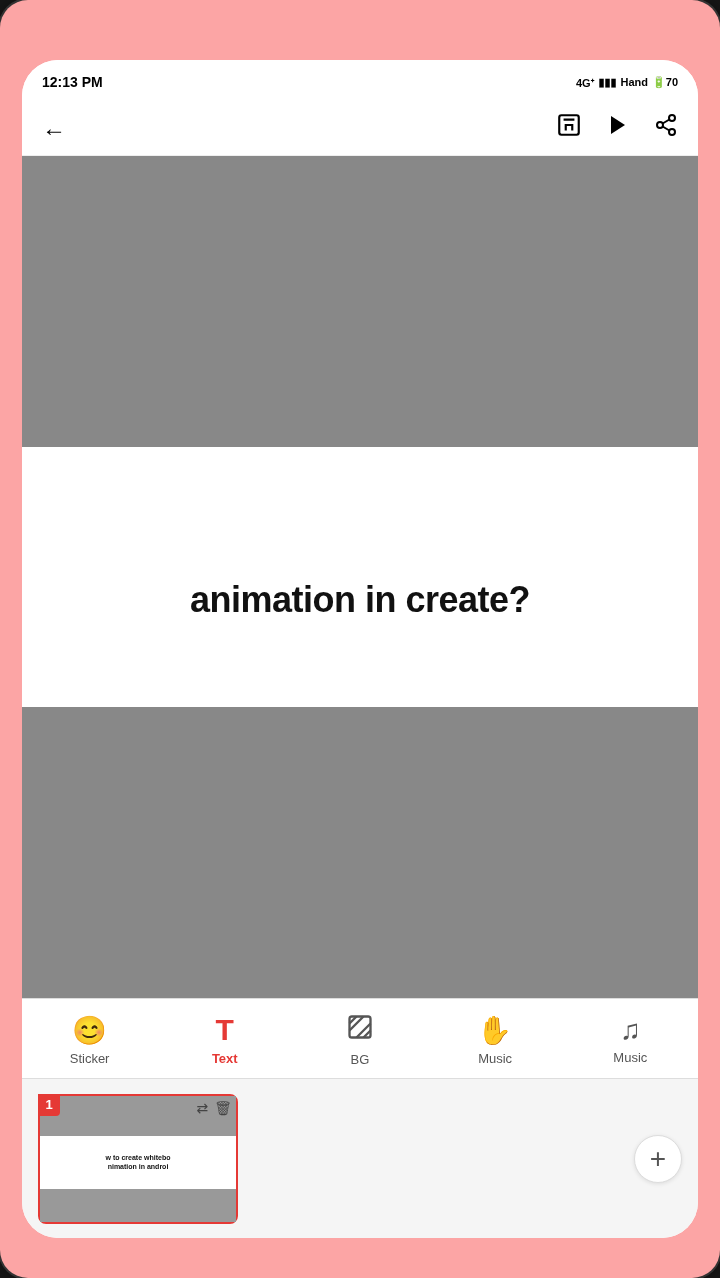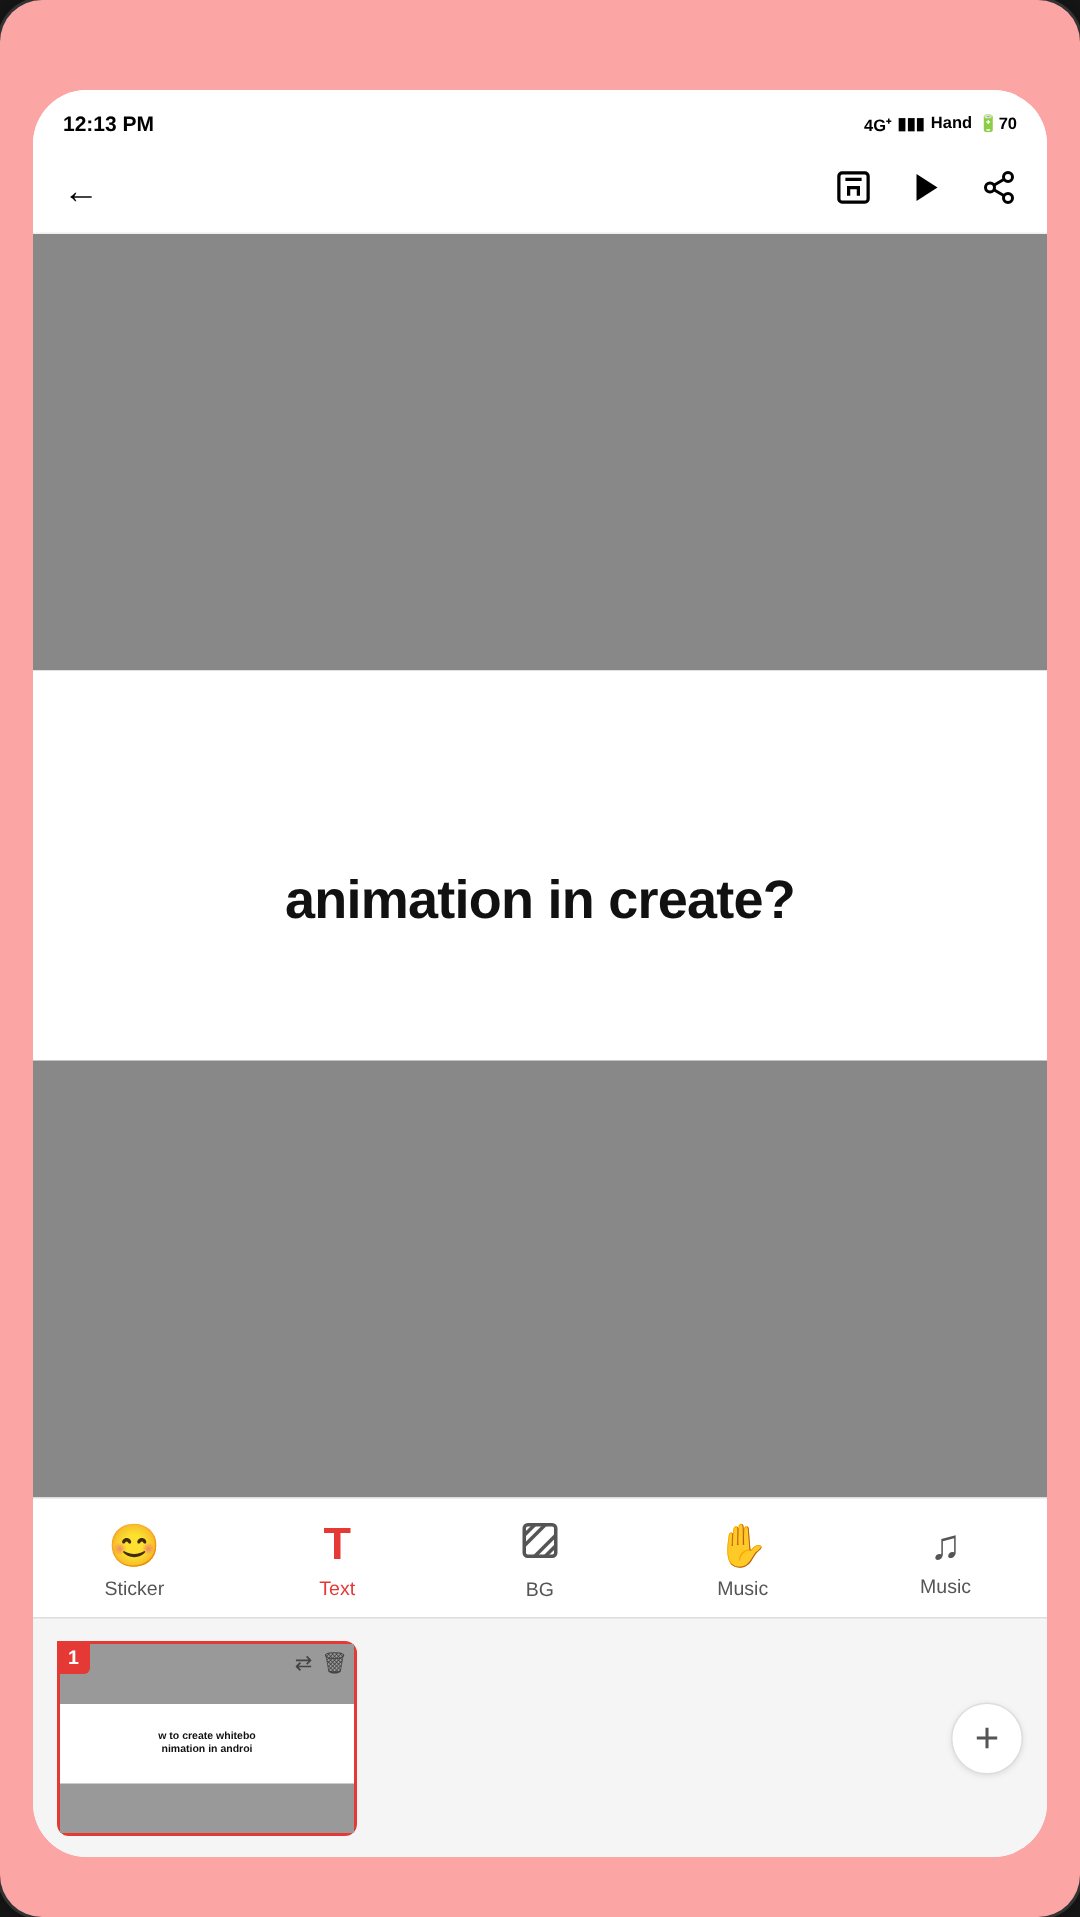--- a/index.html
+++ b/index.html
@@ -146,21 +146,21 @@
     }
     .nav-icon.active {
       color: #e53935;
     }
     .nav-label {
       font-size: 13px;
       color: #555;
     }
     .nav-label.active {
       color: #e53935;
-      font-weight: 400;
+      font-weight: 700;
     }
     
     .slides-panel {
       background: #f5f5f5;
       padding: 16px 16px 16px 16px;
       display: flex;
       align-items: center;
       gap: 12px;
       flex-shrink: 0;
       height: 160px;

